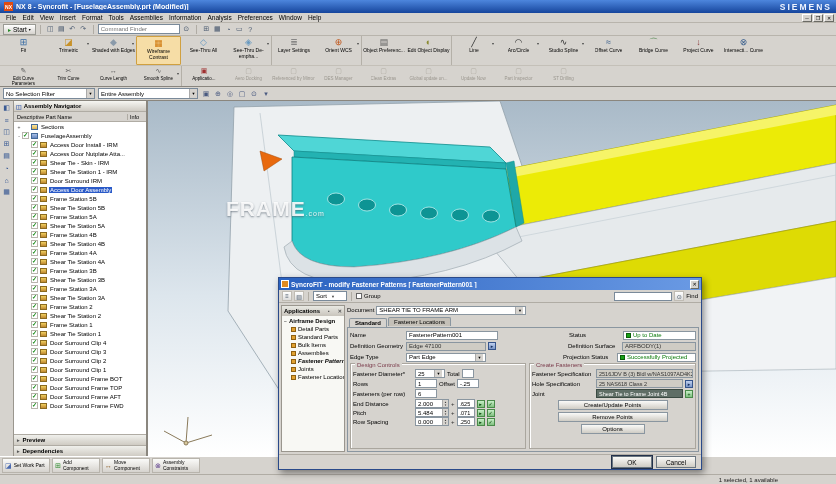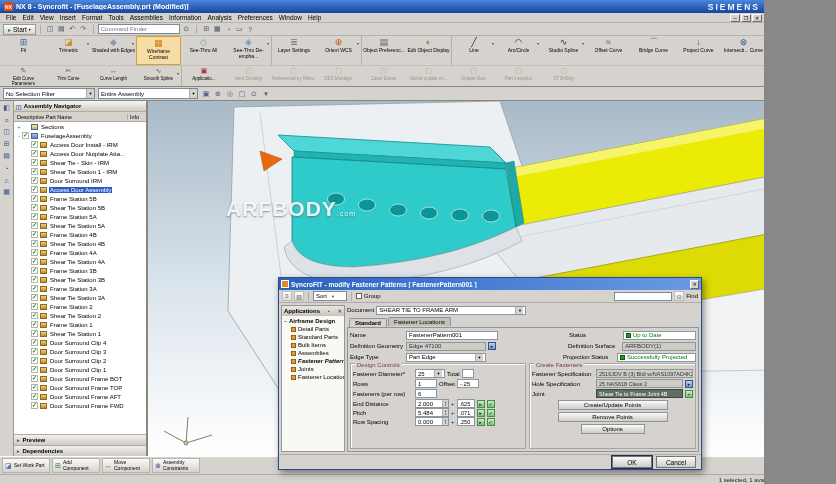--- a/index.html
+++ b/index.html
@@ -1,17 +1,17 @@
 <!DOCTYPE html>
 <html><head>
 <meta charset="utf-8">
 <style>
 *{margin:0;padding:0;box-sizing:border-box;}
 body{margin:0;font-family:"Liberation Sans",sans-serif;background:#888;}
-.app{position:relative;width:764px;height:484px;background:#d6d3ce;overflow:hidden;color:#000;}
+.app{position:relative;width:836px;height:484px;background:#d6d3ce;overflow:hidden;color:#000;}
 
 
 .titlebar{height:13px;background:linear-gradient(180deg,#4d86dd,#16459c);display:flex;align-items:center;padding:0 4px;color:#fff;}
 .nx-logo{width:9px;height:9px;background:#e04a10;color:#fff;font-size:5px;font-weight:bold;display:flex;align-items:center;justify-content:center;margin-right:3px;flex:none;}
 .tb-title{font-size:7px;font-weight:bold;flex:1;white-space:nowrap;overflow:hidden;}
 .brand{font-size:8.5px;font-weight:bold;letter-spacing:2px;color:#eef4ff;}
 .menubar{height:10px;display:flex;align-items:center;background:#d6d3ce;border-bottom:1px solid #b8b4ac;padding:0 3px;}
 .menu-item{font-size:6.5px;padding:0 3px;white-space:nowrap;}
 .win-ctrls{margin-left:auto;display:flex;gap:1px;}
 .wc{width:10px;height:8px;background:#d6d3ce;border:1px solid;border-color:#fff #6a6a64 #6a6a64 #fff;font-size:5px;line-height:6px;text-align:center;}
@@ -710,21 +710,21 @@
           <path d="M 112,50 L 134,58 L 116,70 Z" fill="#e8690e" stroke="#a34806" stroke-width="0.5"></path>
         </g>
 
         <g stroke="#8a7a5a" stroke-width="1" fill="none">
           <path d="M 38,342 L 64,334"></path>
           <path d="M 38,342 L 16,330"></path>
           <path d="M 38,342 L 40,316"></path>
           <circle cx="38" cy="342" r="2" fill="#d8c89a" stroke="#8a7a5a"></circle>
         </g>
       </svg>
-      <div class="watermark"><span>ARFBODY</span><span class="suffix">.com</span></div>
+      <div class="watermark"><span>FRAME</span><span class="suffix">.com</span></div>
     </div>
   </div>
 
   <div class="bottombar">
     <div class="bb-buttons">
 
         <span class="bb-btn">
           <span class="ic" style="color: rgb(74, 106, 176);">◪</span>
           <span class="lb">Set Work Part</span>
         </span>

